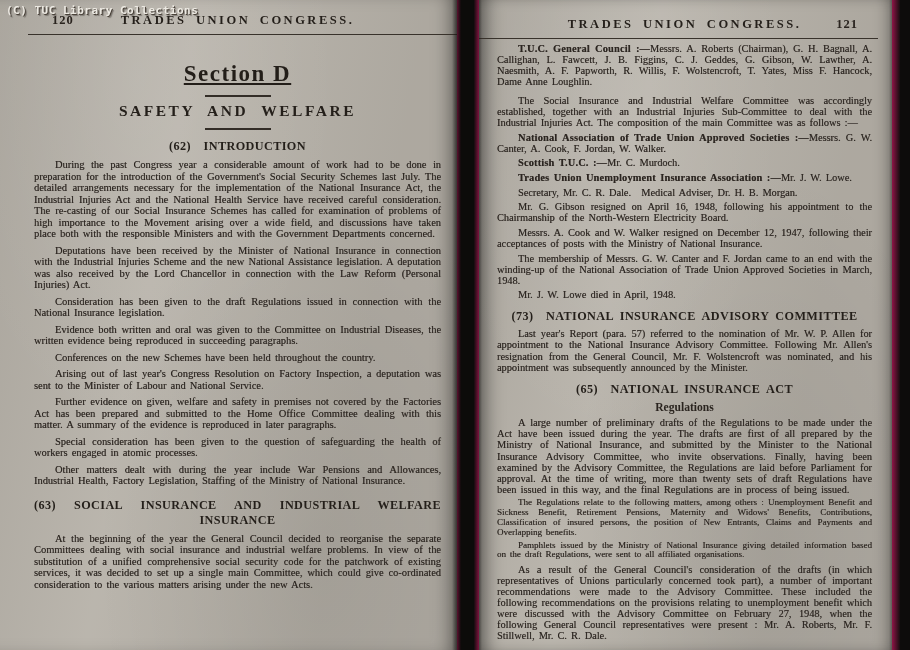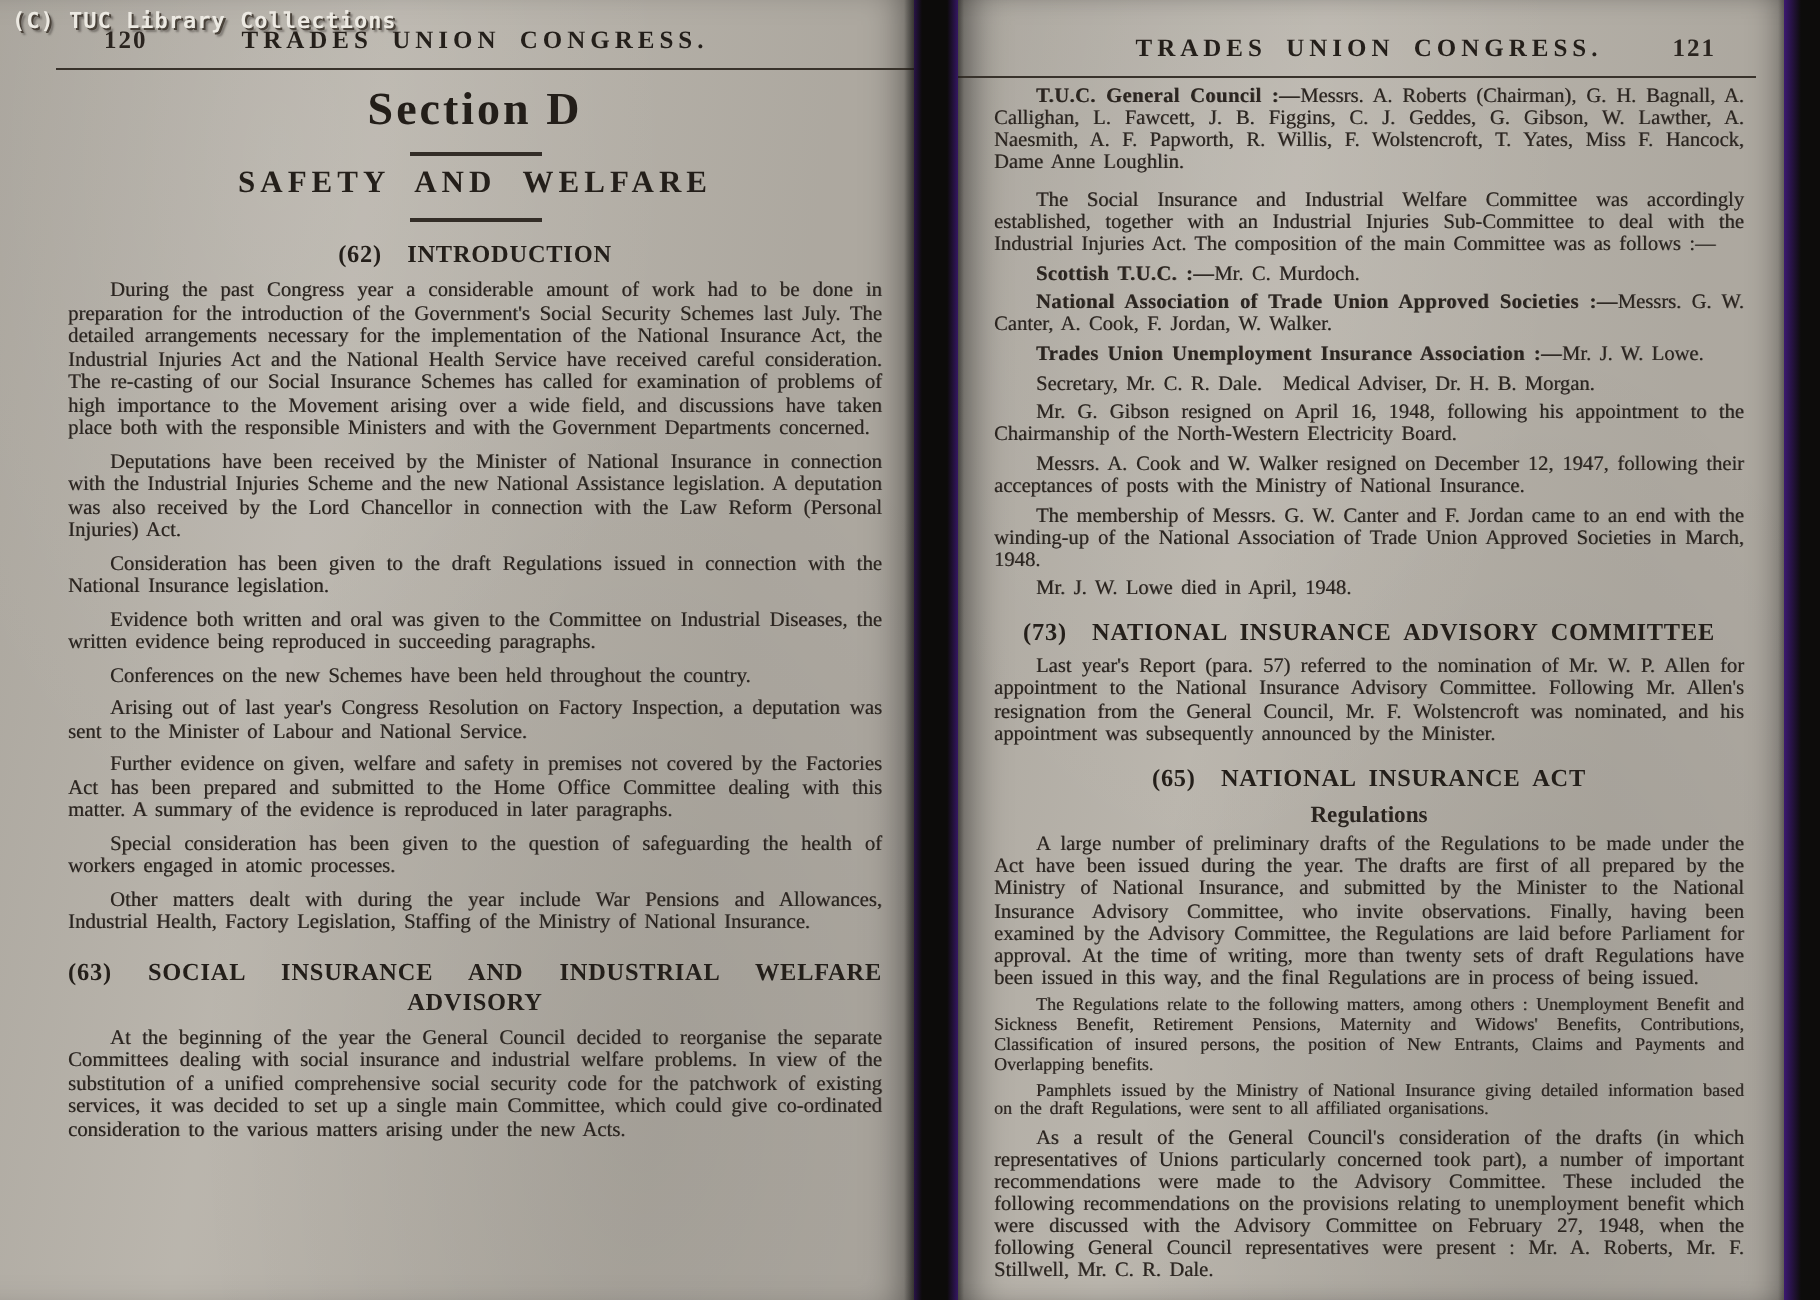--- a/index.html
+++ b/index.html
@@ -1,21 +1,21 @@
 <!DOCTYPE html>
 <html><head>
 <meta charset="utf-8">
 <style>
   * { margin:0; padding:0; box-sizing:border-box; }
   html,body { width:910px; height:650px; overflow:hidden; }
   body { font-family:"Liberation Serif","DejaVu Serif",serif; }
 
   .scan {
     position:relative; width:910px; height:650px;
-    background:#4c1d95; overflow:hidden;
+    background:#be185d; overflow:hidden;
   }
 
   .page {
     position:absolute; top:0; height:650px; overflow:hidden;
     background-color:#b6b1a8;
     background-image:
       linear-gradient(100deg, rgba(0,0,0,0.07), rgba(255,255,255,0.06) 35%, rgba(0,0,0,0.05) 75%),
       radial-gradient(ellipse at 30% 12%, rgba(255,255,255,0.09), rgba(255,255,255,0) 45%),
       radial-gradient(ellipse at 70% 85%, rgba(0,0,0,0.06), rgba(0,0,0,0) 50%);
     color:#2a241f;
@@ -52,21 +52,21 @@
   }
   .pagenum { position:absolute; top:0; font-weight:bold; font-size:12.5px; letter-spacing:1px; }
   .pagenum.pos-left  { left:18px; }
   .pagenum.pos-right { right:14px; }
   .headrule { border-bottom:1.5px solid #38322b; margin-top:4px; }
   .page-left  .headrule { margin-left:-6px; margin-right:-16px; }
   .page-right .headrule { margin-left:-18px; margin-right:-6px; }
 
   .section-title {
     text-align:center; font-weight:bold; font-size:23px;
-    letter-spacing:1.5px; margin-top:7px; color:#231e19;
+    letter-spacing:1.5px; margin-top:26px; color:#231e19;text-decoration:underline;
   }
   .divider { width:66px; border-top:2px solid #332d27; margin:8px auto 5px auto; }
   .section-subtitle {
     text-align:center; font-weight:bold; font-size:15.5px;
     letter-spacing:2.5px; word-spacing:7px; margin-top:4px; color:#241f1a;
   }
 
   .heading {
     text-align:center; font-weight:bold; font-size:12.2px;
     letter-spacing:0.4px; word-spacing:3px; margin:9px 0 4px 0; color:#241f1a;
@@ -111,37 +111,37 @@
     <p class="body">Consideration has been given to the draft Regulations issued in connection with the National Insurance legislation.</p>
     <p class="body">Evidence both written and oral was given to the Committee on Industrial Diseases, the written evidence being reproduced in succeeding paragraphs.</p>
     <p class="body">Conferences on the new Schemes have been held throughout the country.</p>
     <p class="body">Arising out of last year's Congress Resolution on Factory Inspection, a deputation was sent to the Minister of Labour and National Service.</p>
     <p class="body">Further evidence on given, welfare and safety in premises not covered by the Factories Act has been prepared and submitted to the Home Office Committee dealing with this matter.   A summary of the evidence is reproduced in later paragraphs.</p>
     <p class="body">Special consideration has been given to the question of safeguarding the health of workers engaged in atomic processes.</p>
     <p class="body">Other matters dealt with during the year include War Pensions and Allowances, Industrial Health, Factory Legislation, Staffing of the Ministry of National Insurance.</p>
 
     <div>
       <div class="heading-spread">(63) SOCIAL INSURANCE AND INDUSTRIAL WELFARE</div>
-      <div class="heading" style="margin-top:0;">ADVISORY</div>
+      <div class="heading" style="margin-top:0;">INSURANCE</div>
     </div>
     <p class="body">At the beginning of the year the General Council decided to reorganise the separate Committees dealing with social insurance and industrial welfare problems.  In view of the substitution of a unified comprehensive social security code for the patchwork of existing services, it was decided to set up a single main Committee, which could give co-ordinated consideration to the various matters arising under the new Acts.</p>
   </div>
 
   <div class="page page-right">
     <div class="pagehead">
       <span class="pagenum pos-right">121</span>
       <div class="running-title">TRADES UNION CONGRESS.</div>
     </div>
     <div class="headrule"></div>
 
     <p class="body"><b>T.U.C. General Council :—</b><span>Messrs. A. Roberts (Chairman), G. H. Bagnall, A. Callighan, L. Fawcett, J. B. Figgins, C. J. Geddes, G. Gibson, W. Lawther, A. Naesmith, A. F. Papworth, R. Willis, F. Wolstencroft, T. Yates, Miss F. Hancock, Dame Anne Loughlin.</span></p>
 
     <p class="body" style="margin-top:8px;">The Social Insurance and Industrial Welfare Committee was accordingly established, together with an Industrial Injuries Sub-Committee to deal with the Industrial Injuries Act.  The composition of the main Committee was as follows :—</p>
+    <p class="body"><b>National Association of Trade Union Approved Societies :—</b><span>Messrs. G. W. Canter, A. Cook, F. Jordan, W. Walker.</span></p>
     <p class="body"><b>Scottish T.U.C. :—</b><span>Mr. C. Murdoch.</span></p>
-    <p class="body"><b>National Association of Trade Union Approved Societies :—</b><span>Messrs. G. W. Canter, A. Cook, F. Jordan, W. Walker.</span></p>
     <p class="body"><b>Trades Union Unemployment Insurance Association :—</b><span>Mr. J. W. Lowe.</span></p>
 
     <p class="body">Secretary, Mr. C. R. Dale. Medical Adviser, Dr. H. B. Morgan.</p>
     <p class="body">Mr. G. Gibson resigned on April 16, 1948, following his appointment to the Chairmanship of the North-Western Electricity Board.</p>
     <p class="body">Messrs. A. Cook and W. Walker resigned on December 12, 1947, following their acceptances of posts with the Ministry of National Insurance.</p>
     <p class="body">The membership of Messrs. G. W. Canter and F. Jordan came to an end with the winding-up of the National Association of Trade Union Approved Societies in March, 1948.</p>
     <p class="body">Mr. J. W. Lowe died in April, 1948.</p>
 
     <div class="heading">(73) NATIONAL INSURANCE ADVISORY COMMITTEE</div>
     <p class="body">Last year's Report (para. 57) referred to the nomination of Mr. W. P. Allen for appointment to the National Insurance Advisory Committee. Following Mr. Allen's resignation from the General Council, Mr. F. Wolstencroft was nominated, and his appointment was subsequently announced by the Minister.</p>

